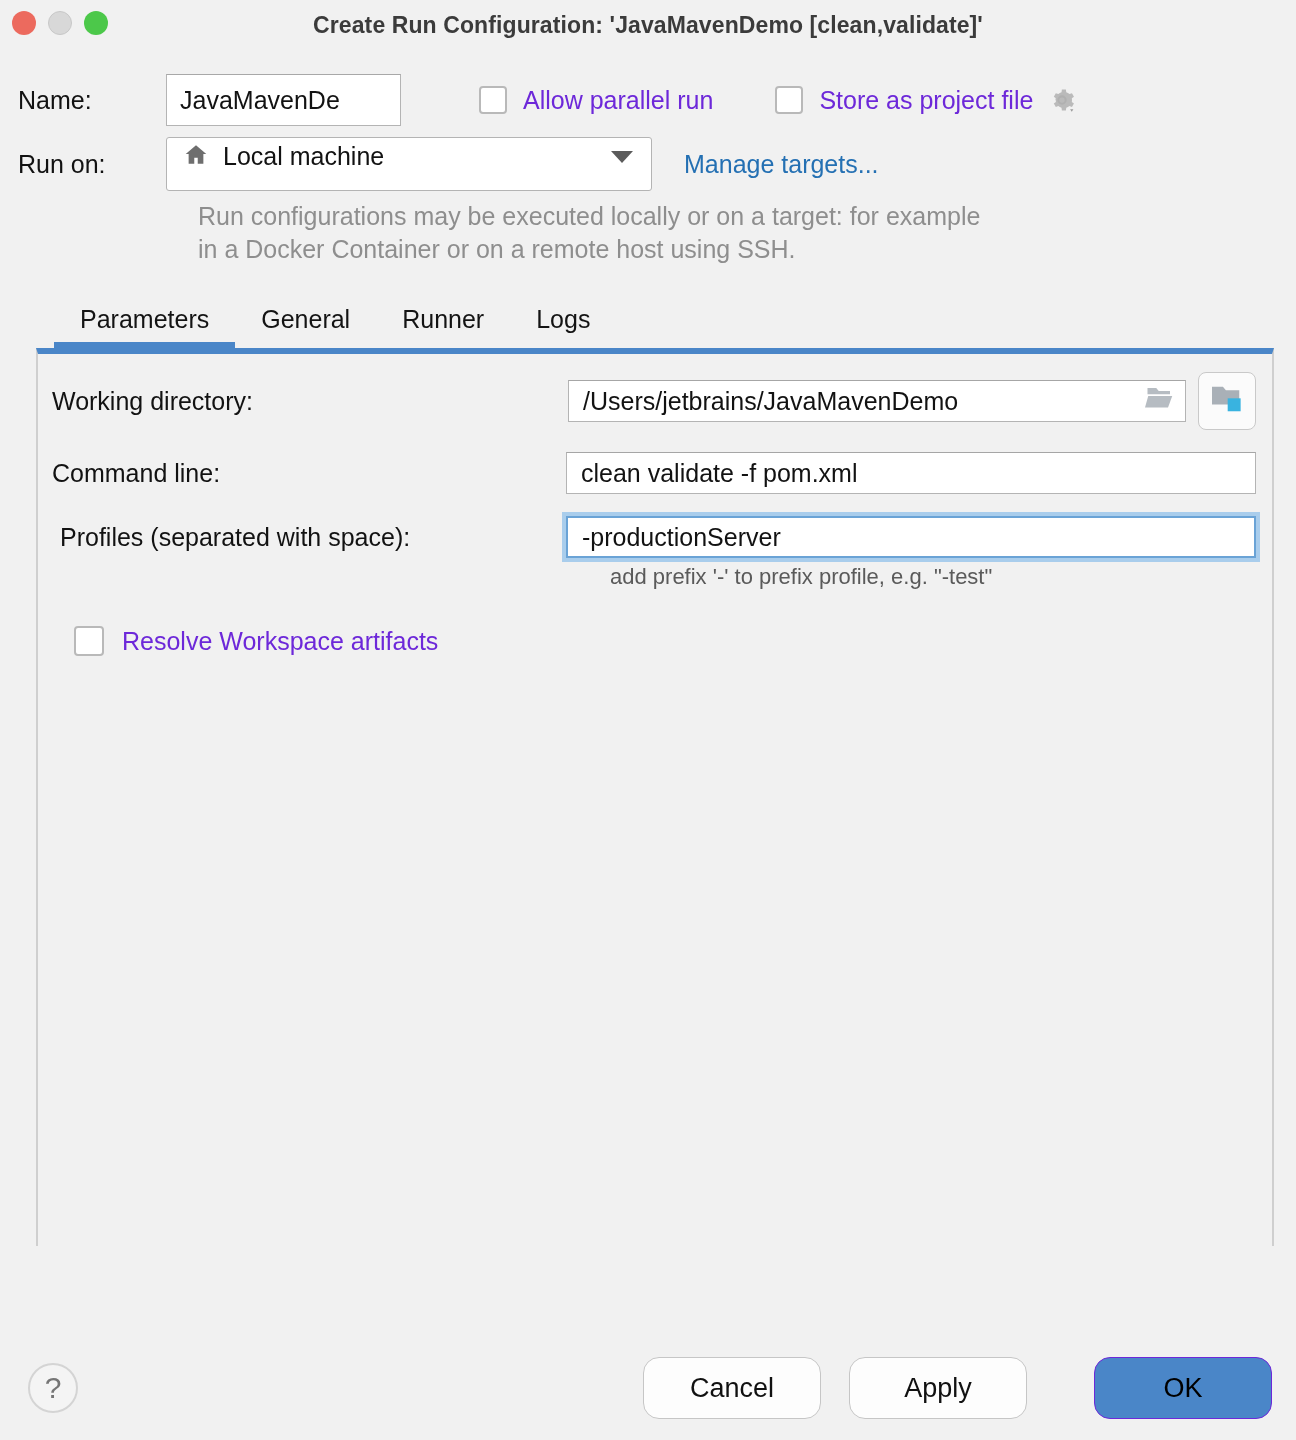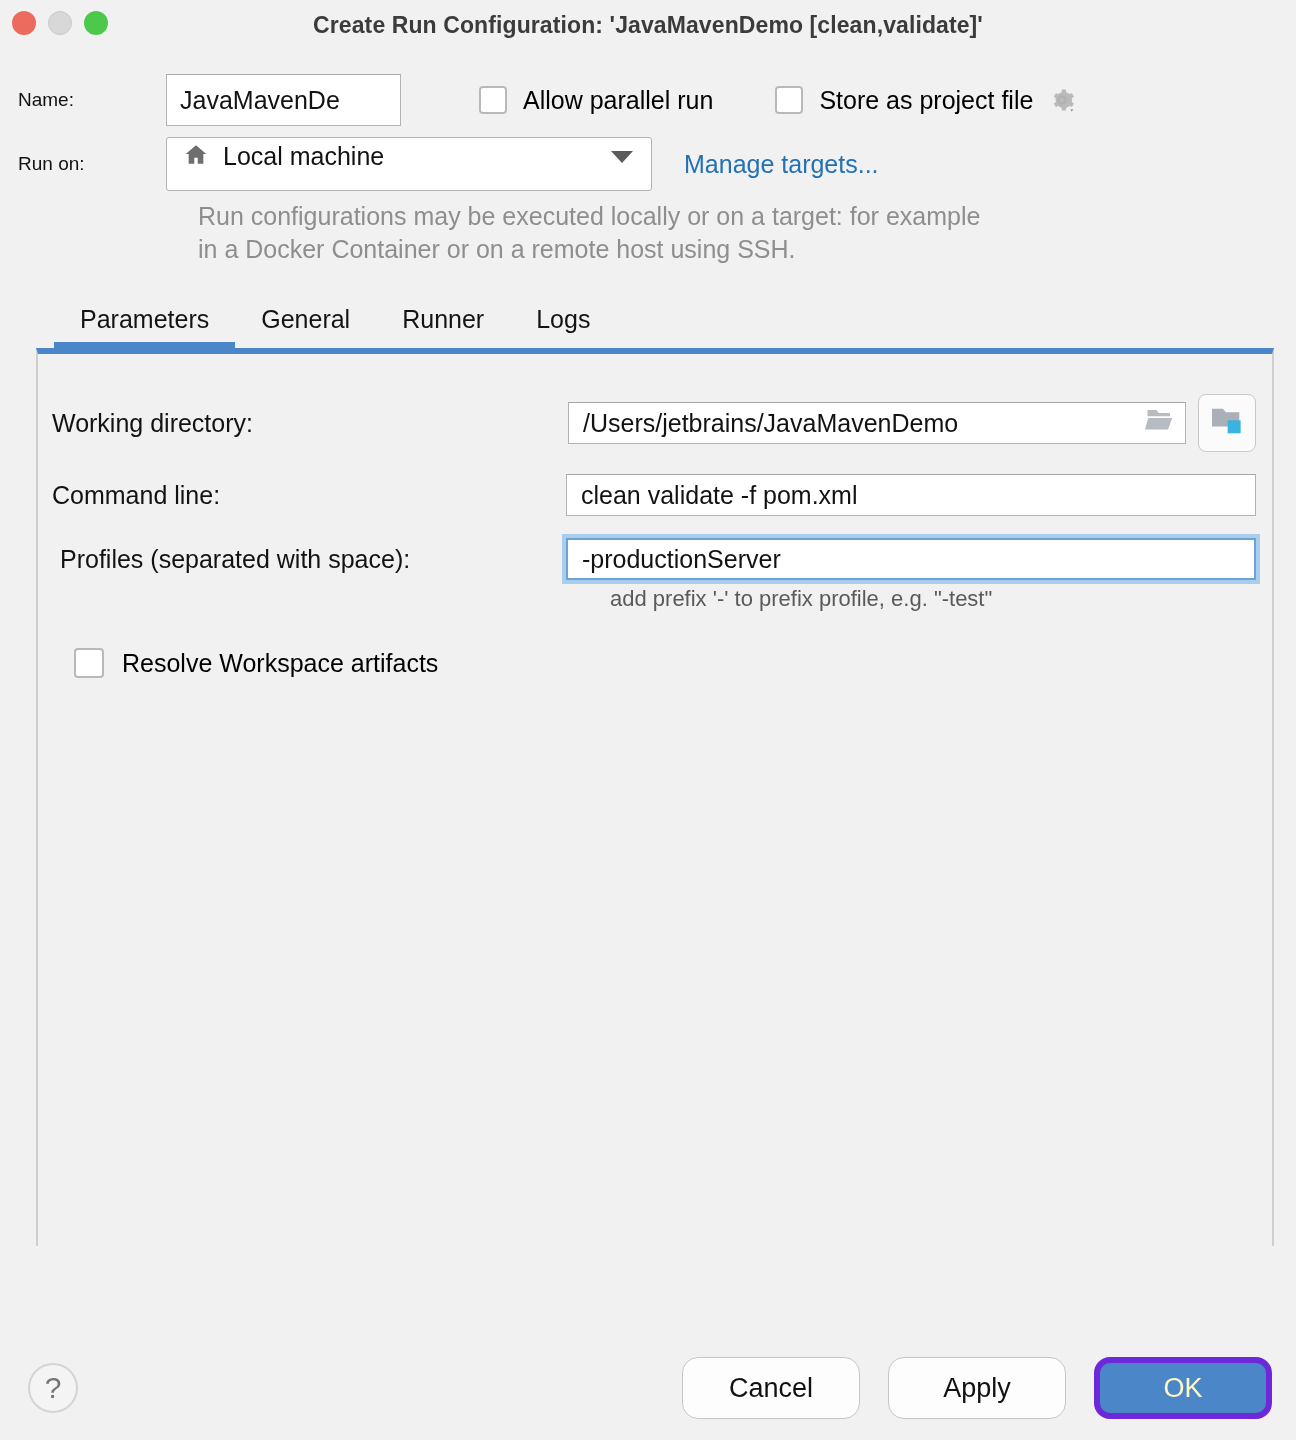--- a/index.html
+++ b/index.html
@@ -46,21 +46,21 @@
 
   .row {
     display: flex;
     align-items: center;
     height: 56px;
   }
   .row.name-row { margin-top: 22px; }
   .row.runon-row { margin-top: 8px; }
 
   .lbl {
-    font-size: 19px;
+    font-size: 25px;
     color: #121212;
   }
   .lbl.name-lbl  { width: 148px; }
   .lbl.runon-lbl { width: 148px; }
 
   .name-input {
     width: 235px;
     height: 52px;
     background: #ffffff;
     border: 1px solid #b4b4b4;
@@ -84,21 +84,21 @@
   .chk-wrap.store-project  { margin-left: 62px; }
   .chk-box {
     width: 28px; height: 28px;
     background: #fff;
     border: 2px solid #b9b9b9;
     border-radius: 4px;
     flex: 0 0 auto;
   }
   .chk-label {
     font-size: 25px;
-    color: #000000;
+    color: #6d28d9;
     white-space: nowrap;
   }
   .gear-btn {
     margin-left: 14px;
     width: 30px; height: 30px;
     display: flex; align-items: center; justify-content: center;
   }
 
   
   .combo {
@@ -164,21 +164,21 @@
     background: #4a86c8;
   }
 
   
   .panel {
     margin: 0 22px 0 36px;
     border-left: 2px solid #cfcfcf;
     border-right: 2px solid #cfcfcf;
     border-top: 6px solid #4a86c8;
     height: 898px;
-    padding: 40px 0 0 0;
+    padding: 18px 0 0 0;
     background: #f1f1f1;
   }
   
   .panel-inner { padding: 0 16px 0 14px; }
 
   .prow {
     display: flex;
     align-items: center;
     margin-bottom: 22px;
   }
@@ -269,22 +269,23 @@
     font-size: 27px;
     cursor: default;
   }
   .btn.secondary {
     background: #fdfdfd;
     border: 1px solid #c6c6c6;
     color: #111;
   }
   .btn.primary {
     background: #4a86c8;
-    border: 6px solid #6d28d9;
-    color: #fef9c3;
+    border: 1px solid #6d28d9;
+    color: #000000;
+    margin-left: 39px;
   }
 </style>
 </head>
 <body>
 
 <div class="titlebar">
   <div class="traffic">
     <div class="light red"></div>
     <div class="light yellow"></div>
     <div class="light green"></div>

